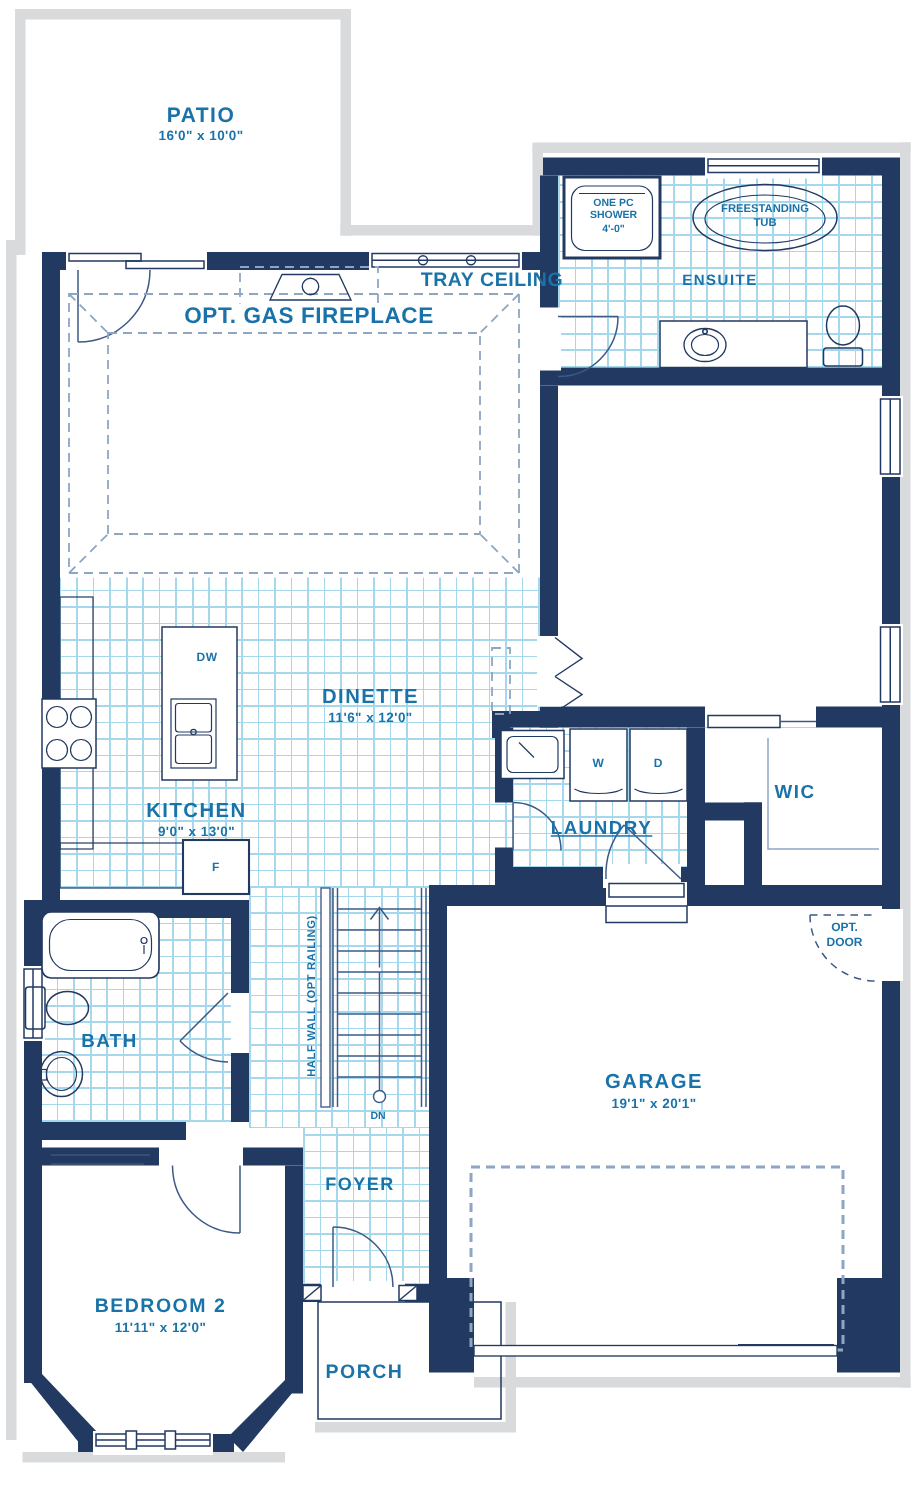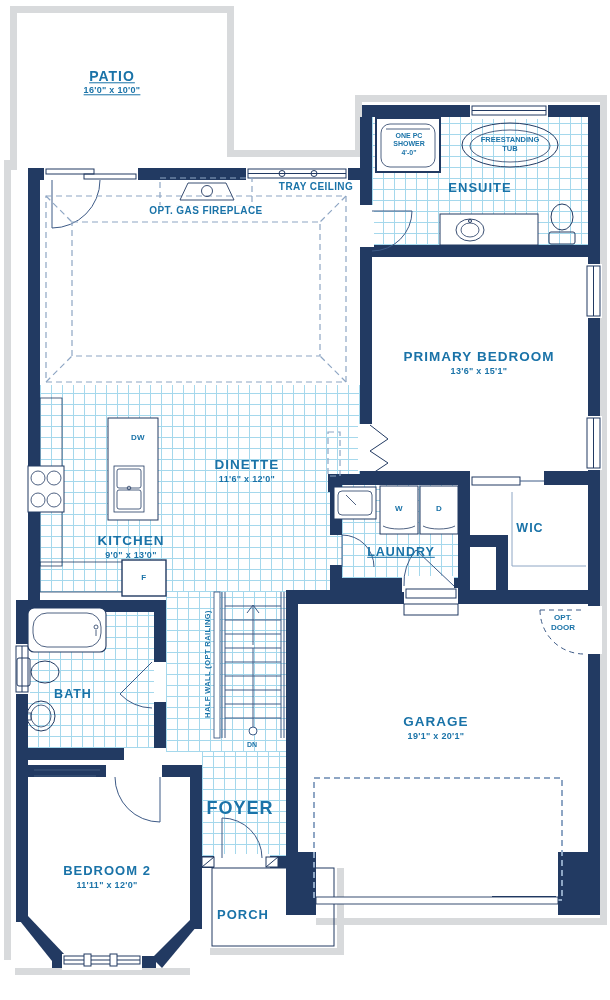--- a/index.html
+++ b/index.html
@@ -287,60 +287,56 @@
       <line x1="225" y1="718" x2="281" y2="718"></line>
       <g>
           <line x1="253" y1="645" x2="253" y2="606"></line>
           <polyline points="247,613 253,605 259,613"></polyline>
         </g>
       <line x1="253" y1="648" x2="253" y2="727"></line>
       <circle cx="253" cy="731" r="4" fill="#fff"></circle>
     </g>
   </svg>
 
-  <div class="lbl" style="left:112px;top:82px;font-size:14px;text-decoration:underline;">
+  <div class="lbl" style="left:134px;top:82px;font-size:14px;">
     <div class="nm">PATIO</div>
     <div class="dm">16'0" x 10'0"</div>
   </div>
-  <div class="lbl tiny" style="left:316px;top:187px;font-size:10px;text-align:right;">TRAY CEILING</div>
-  <div class="lbl tiny boxbg" style="left:206px;top:211px;font-size:10px;">OPT. GAS FIREPLACE</div>
-  <div class="lbl" style="left:480px;top:188px;font-size:13px;">
+  <div class="lbl tiny" style="left:328px;top:187px;font-size:13px;text-align:right;">TRAY CEILING</div>
+  <div class="lbl tiny boxbg" style="left:206px;top:211px;font-size:15px;">OPT. GAS FIREPLACE</div>
+  <div class="lbl" style="left:480px;top:188px;font-size:10px;">
     <div class="nm">ENSUITE</div>
   </div>
   <div class="lbl" style="left:409px;top:145px;font-size:7px;line-height:1.2;">
     <div>ONE PC</div>
     <div>SHOWER</div>
     <div>4'-0"</div>
   </div>
   <div class="lbl" style="left:510px;top:144px;font-size:7.5px;line-height:1.25;">
     <div>FREESTANDING</div>
     <div>TUB</div>
-  </div>
-  <div class="lbl" style="left:479px;top:362px;font-size:13.5px;">
-    <div class="nm">PRIMARY BEDROOM</div>
-    <div class="dm">13'6" x 15'1"</div>
   </div>
   <div class="lbl" style="left:247px;top:470px;font-size:13.5px;">
     <div class="nm">DINETTE</div>
     <div class="dm">11'6" x 12'0"</div>
   </div>
   <div class="lbl" style="left:131px;top:546px;font-size:13.5px;">
     <div class="nm">KITCHEN</div>
     <div class="dm">9'0" x 13'0"</div>
   </div>
   <div class="lbl" style="left:401px;top:552px;font-size:12.5px;letter-spacing:1px;text-decoration:underline;">LAUNDRY</div>
   <div class="lbl" style="left:530px;top:528px;font-size:12.5px;letter-spacing:1px;">WIC</div>
   <div class="lbl tiny" style="left:399px;top:509px;">W</div>
   <div class="lbl tiny" style="left:439px;top:509px;">D</div>
   <div class="lbl tiny" style="left:124px;top:438px;padding-left:28px;">DW</div>
   <div class="lbl tiny" style="left:144px;top:578px;">F</div>
   <div class="lbl" style="left:73px;top:694px;font-size:12.5px;letter-spacing:1px;">BATH</div>
   <div class="lbl rot" style="left:208px;top:664px;font-size:7.5px;letter-spacing:.4px;">HALF WALL (OPT RAILING)</div>
   <div class="lbl" style="left:252px;top:745px;font-size:7px;">DN</div>
-  <div class="lbl" style="left:240px;top:808px;font-size:18px;letter-spacing:1px;">FOYER</div>
+  <div class="lbl" style="left:240px;top:790px;font-size:12px;letter-spacing:1px;">FOYER</div>
   <div class="lbl" style="left:436px;top:727px;font-size:13.5px;">
     <div class="nm">GARAGE</div>
     <div class="dm">19'1" x 20'1"</div>
   </div>
   <div class="lbl" style="left:563px;top:623px;font-size:8px;line-height:1.2;">
     <div>OPT.</div>
     <div>DOOR</div>
   </div>
   <div class="lbl" style="left:107px;top:877px;font-size:13px;">
     <div class="nm">BEDROOM 2</div>

